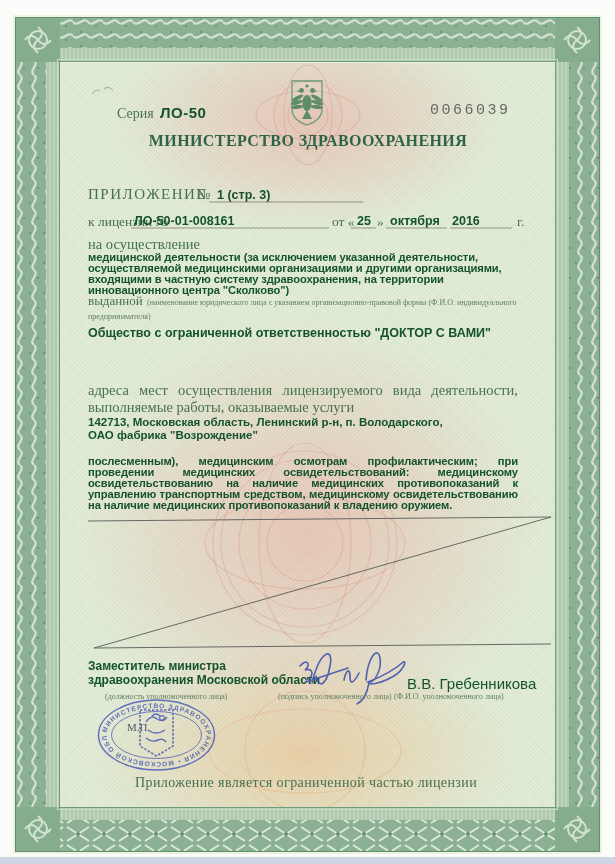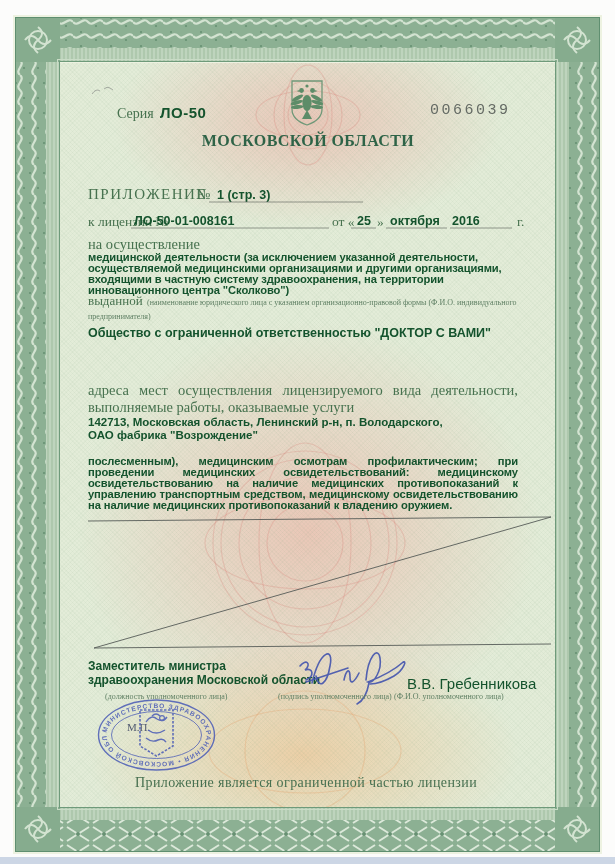--- a/index.html
+++ b/index.html
@@ -143,21 +143,21 @@
     <ellipse cx="28.5" cy="19" rx="6.2" ry="2" transform="rotate(28 28.5 19)"></ellipse>
     <ellipse cx="29.2" cy="23.5" rx="6.4" ry="2" transform="rotate(16 29.2 23.5)"></ellipse>
     <ellipse cx="28.8" cy="28" rx="6.2" ry="2" transform="rotate(5 28.8 28)"></ellipse>
     <path d="M19 31 l-5 9 h10 z"></path>
   </g>
 </svg>
 
 <div class="abs serial" style="left:430px;top:102px">0066039</div>
 
 <div class="abs title" style="left:60px;top:131px">
-  <div>МОСКОВСКОЙ ОБЛАСТИ</div>
+  <div>МИНИСТЕРСТВО ЗДРАВООХРАНЕНИЯ</div>
 </div>
 
 <span class="abs serif lbl-lg" style="left:88px;top:186px">ПРИЛОЖЕНИЕ</span>
 <span class="abs serif lbl-lg" style="left:196px;top:186px">№</span>
 <span class="abs ink val-md" style="left:217px;top:188px">1 (стр. 3)</span>
 
 <span class="abs serif lbl-md" style="left:88px;top:214px">к лицензии №</span>
 <span class="abs ink val-md" style="left:134px;top:214px">ЛО-50-01-008161</span>
 <span class="abs serif lbl-md" style="left:332px;top:214px">от «</span>
 <span class="abs ink val-md" style="left:357px;top:214px">25</span>

